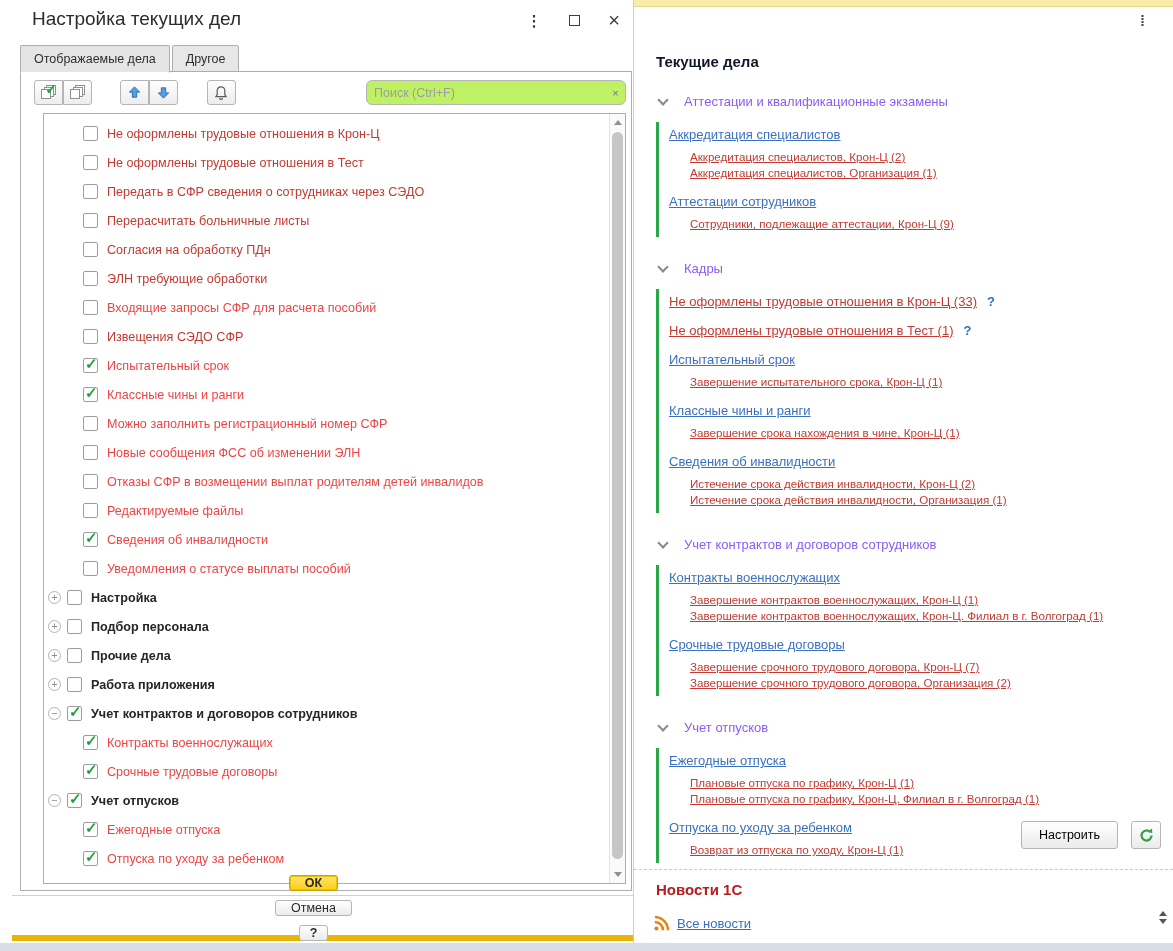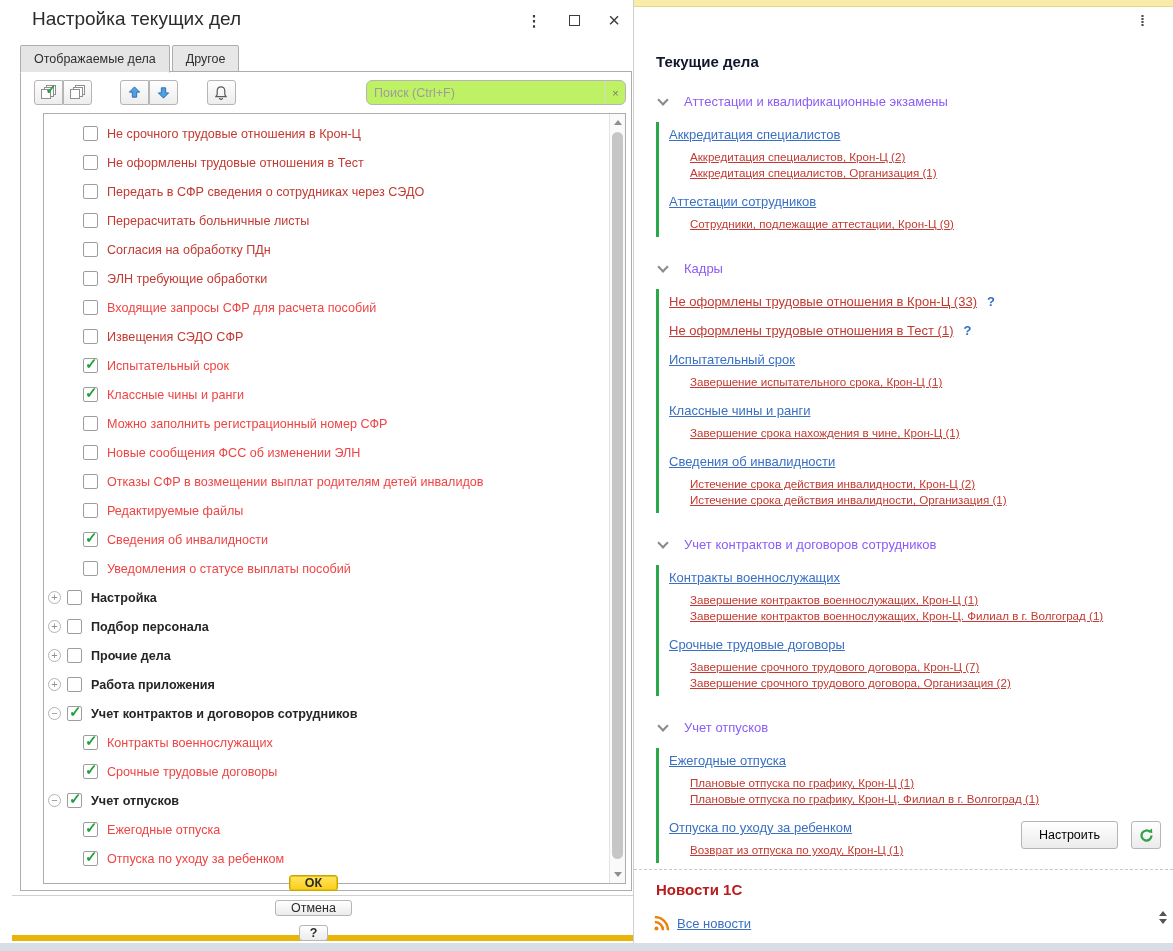--- a/index.html
+++ b/index.html
@@ -184,21 +184,21 @@
       <span class="search">
         <input type="text" placeholder="Поиск (Ctrl+F)" style="">
         <span class="clear">×</span>
       </span>
     </div>
 
     <div class="listbox">
       <div class="tree" id="tree">
           <div class="row item">
             <span class="cb"></span>
-            <span class="lbl red">Не срочного трудовые отношения в Крон-Ц</span>
+            <span class="lbl red">Не оформлены трудовые отношения в Крон-Ц</span>
           </div>
           <div class="row item">
             <span class="cb"></span>
             <span class="lbl red">Не оформлены трудовые отношения в Тест</span>
           </div>
           <div class="row item">
             <span class="cb"></span>
             <span class="lbl red">Передать в СФР сведения о сотрудниках через СЭДО</span>
           </div>
           <div class="row item">

